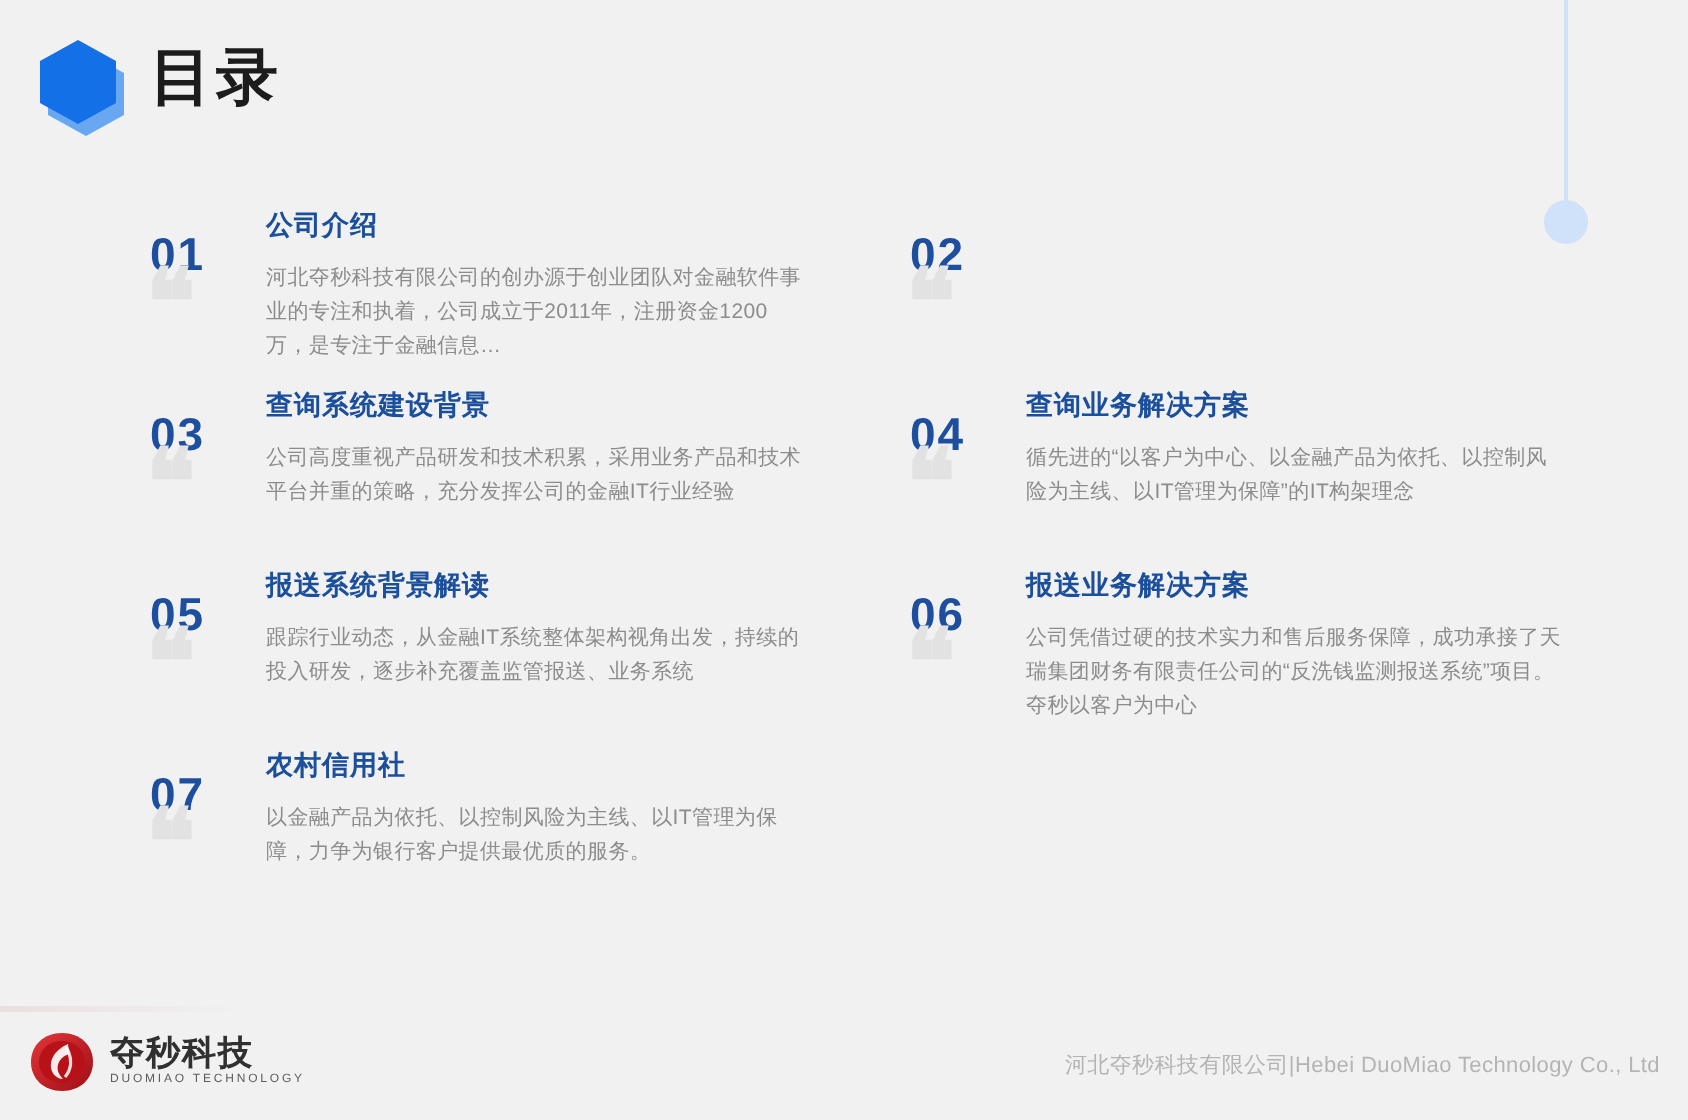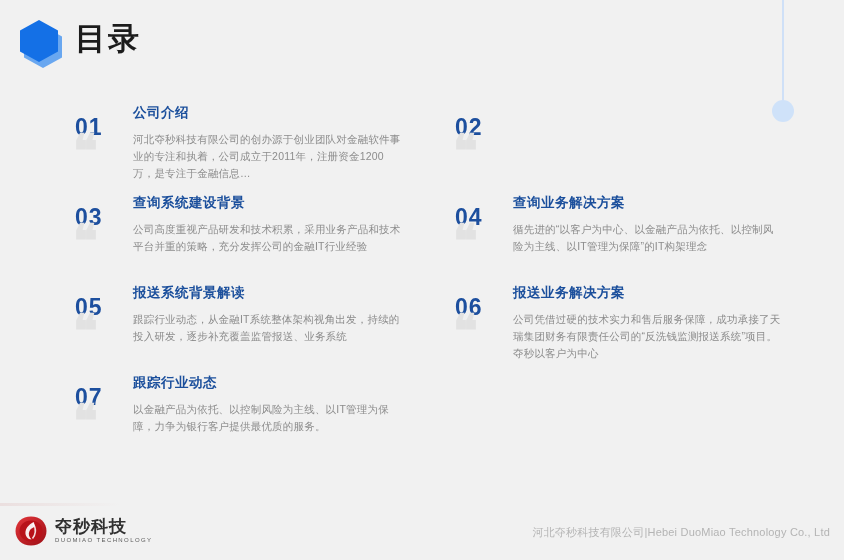--- a/index.html
+++ b/index.html
@@ -157,21 +157,21 @@
           <p class="item-desc"> 公司凭借过硬的技术实力和售后服务保障，成功承接了天瑞集团财务有限责任公司的“反洗钱监测报送系统”项目。 夺秒以客户为中心</p>
         </div>
       </div>
     </div>
 
     <div class="toc-row">
       <div class="toc-item col-left">
         <div class="num">07</div>
         <div class="quote">❝</div>
         <div class="item-body">
-          <p class="item-title">跟踪行业动态</p>
+          <p class="item-title">农村信用社</p>
           <p class="item-desc">以金融产品为依托、以控制风险为主线、以IT管理为保障，力争为银行客户提供最优质的服务。</p>
         </div>
       </div>
     </div>
 
   </div>
 
   <div class="footer">
     <div class="footer-accent"></div>
 

